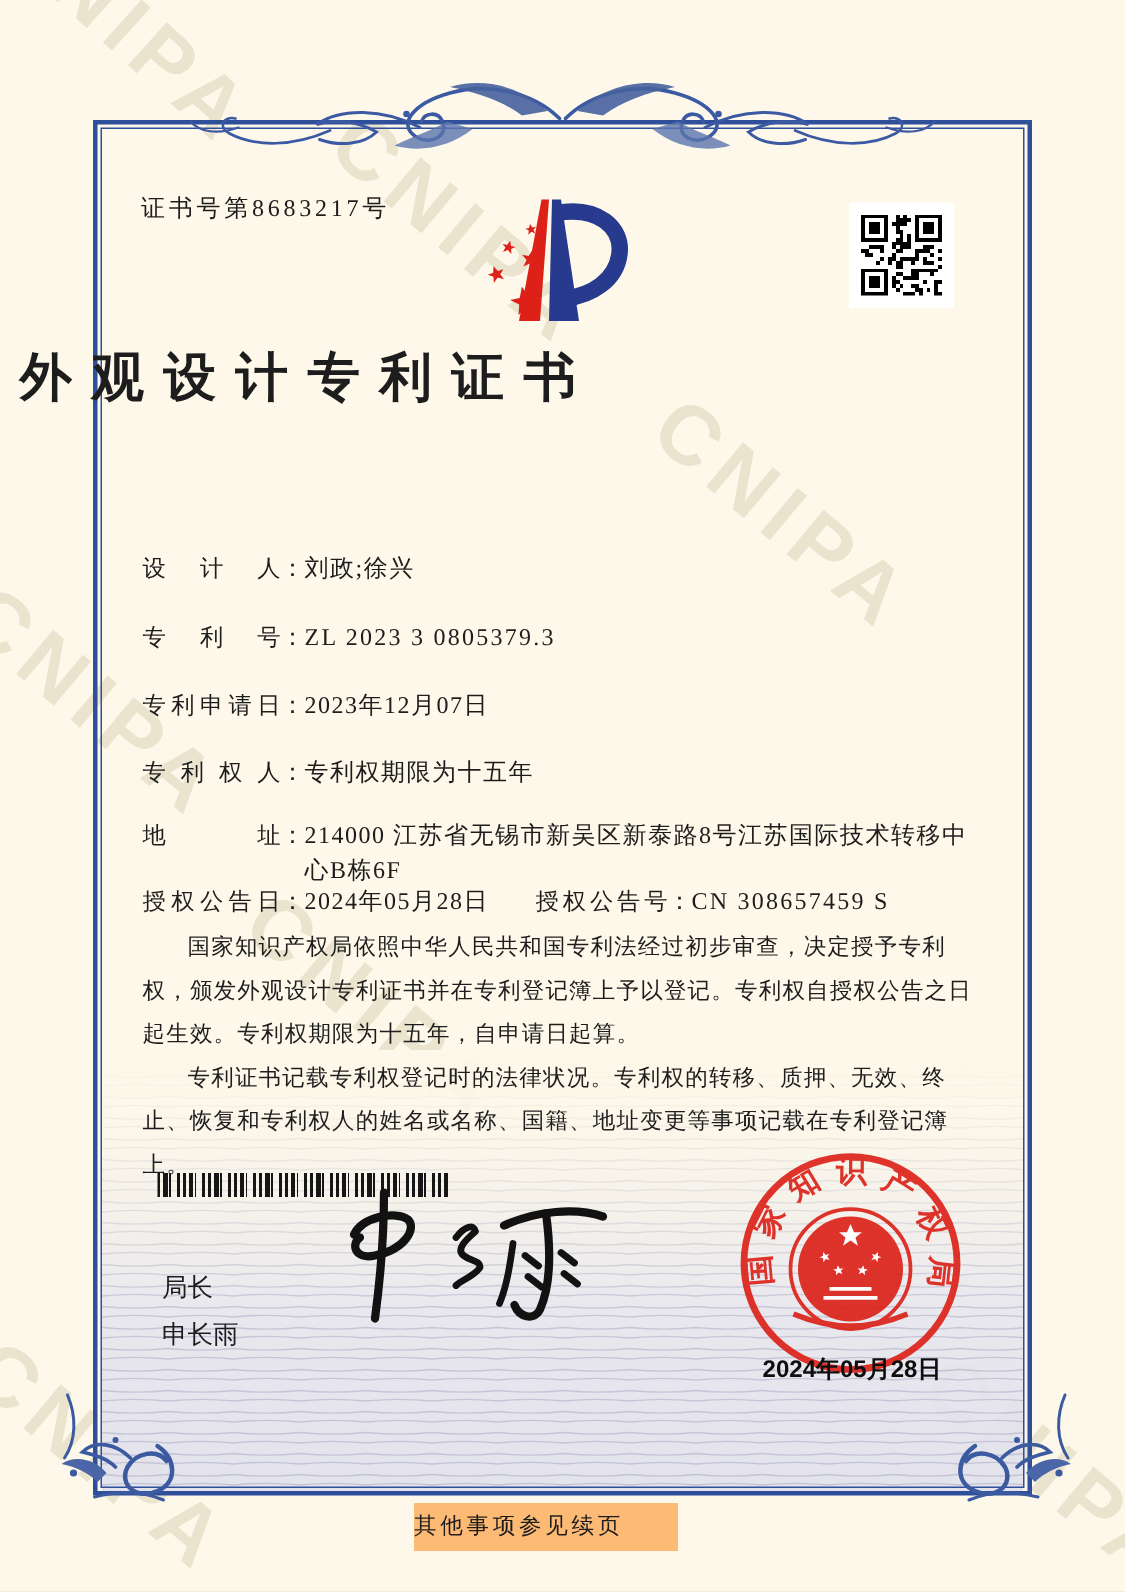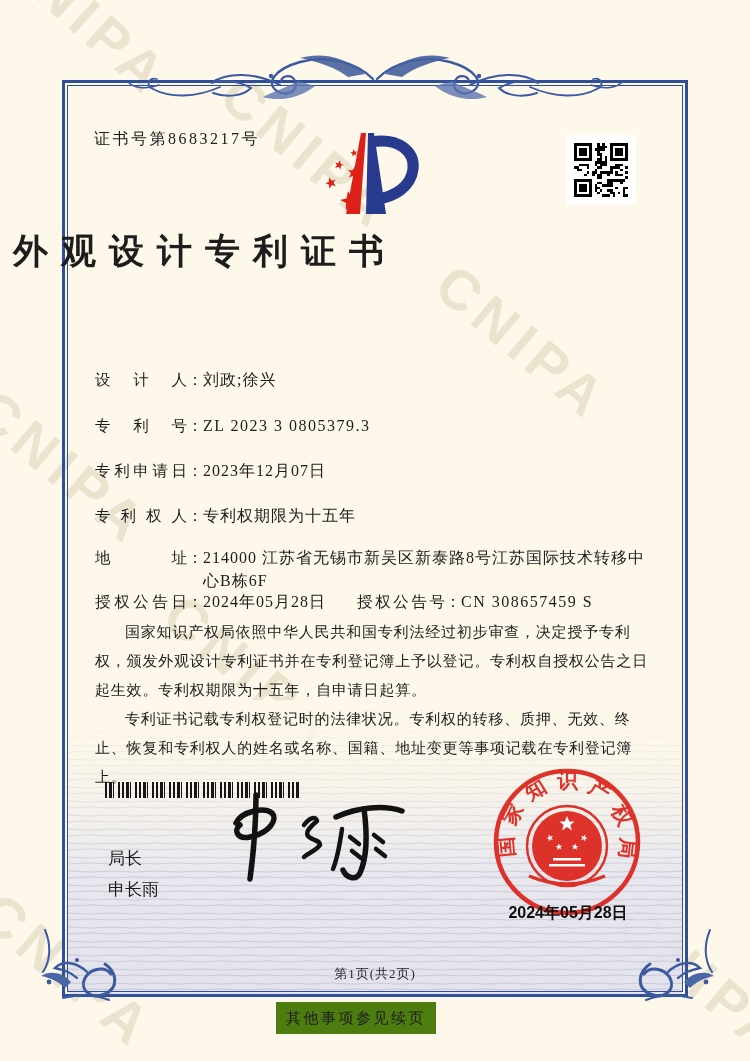--- a/index.html
+++ b/index.html
@@ -70,22 +70,22 @@
            font-family:Liberation Sans, sans-serif;font-size:17px;line-height:31px;}
   .signature{position:absolute;left:212px;top:783px;z-index:3;}
   .seal{position:absolute;left:483px;top:758px;z-index:4;}
   .seal-date{
     position:absolute;left:498px;top:903px;width:140px;text-align:center;z-index:5;
     font-family:"Liberation Sans","DejaVu Sans",sans-serif;font-size:16px;font-weight:600;color:#0e0e0e;
   }
   .page-no{position:absolute;left:0;top:965px;width:750px;text-align:center;
            font-size:13px;letter-spacing:1px;color:#2a2a2a;z-index:3;}
   .cont-note{
-    position:absolute;left:276px;top:1002px;width:160px;height:32px;background:#4d7c0f;z-index:3;
-    text-align:center;line-height:32px;font-size:15px;letter-spacing:2.5px;
+    position:absolute;left:276px;top:1002px;width:176px;height:32px;background:#fdba74;z-index:3;
+    line-height:32px;font-size:15px;letter-spacing:2.5px;
   }
   
   .top-orn{position:absolute;left:115px;top:45px;z-index:2;}
   .corner{position:absolute;z-index:2;}
   .corner.bl{left:33px;top:910px;}
   .corner.br{left:627px;top:910px;transform:scaleX(-1);}
 </style>
 </head>
 <body>
 
@@ -391,17 +391,16 @@
       <use href="#star" transform="translate(76,89) scale(0.36) rotate(-8)" fill="#ffffff"></use>
       <use href="#star" transform="translate(92,89) scale(0.36) rotate(8)" fill="#ffffff"></use>
       <use href="#star" transform="translate(101,80) scale(0.36) rotate(20)" fill="#ffffff"></use>
       <rect x="70" y="100" width="28" height="2.5" fill="#ffffff"></rect>
       <rect x="66" y="106" width="36" height="2.5" fill="#ffffff"></rect>
       <path d="M46 118 Q84 134 122 118" fill="none" stroke="#dc231a" stroke-width="3.5"></path>
     </g>
   </svg>
   <div class="seal-date">2024年05月28日</div>
 
-  <div class="page-no">第1页(共2页)</div>
 
   <div class="cont-note">其他事项参见续页</div>
 
 </div>
 
 </body></html>

